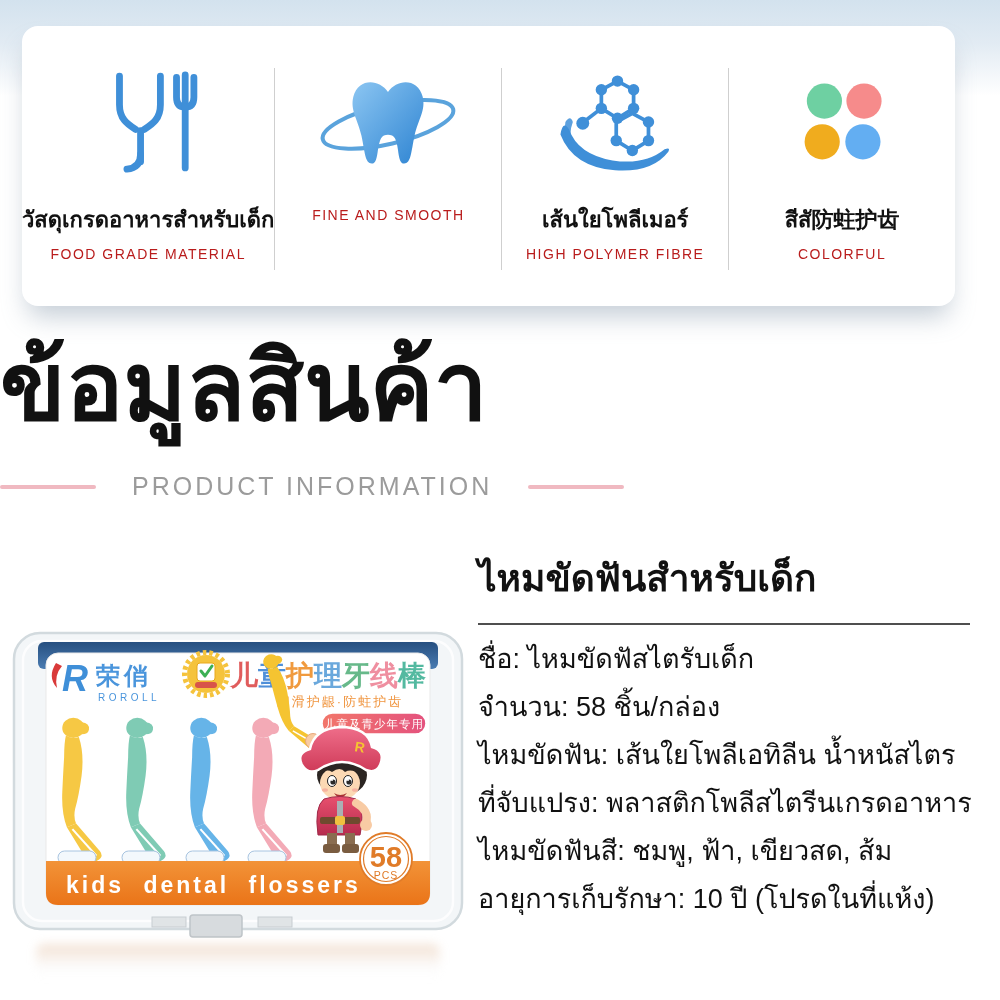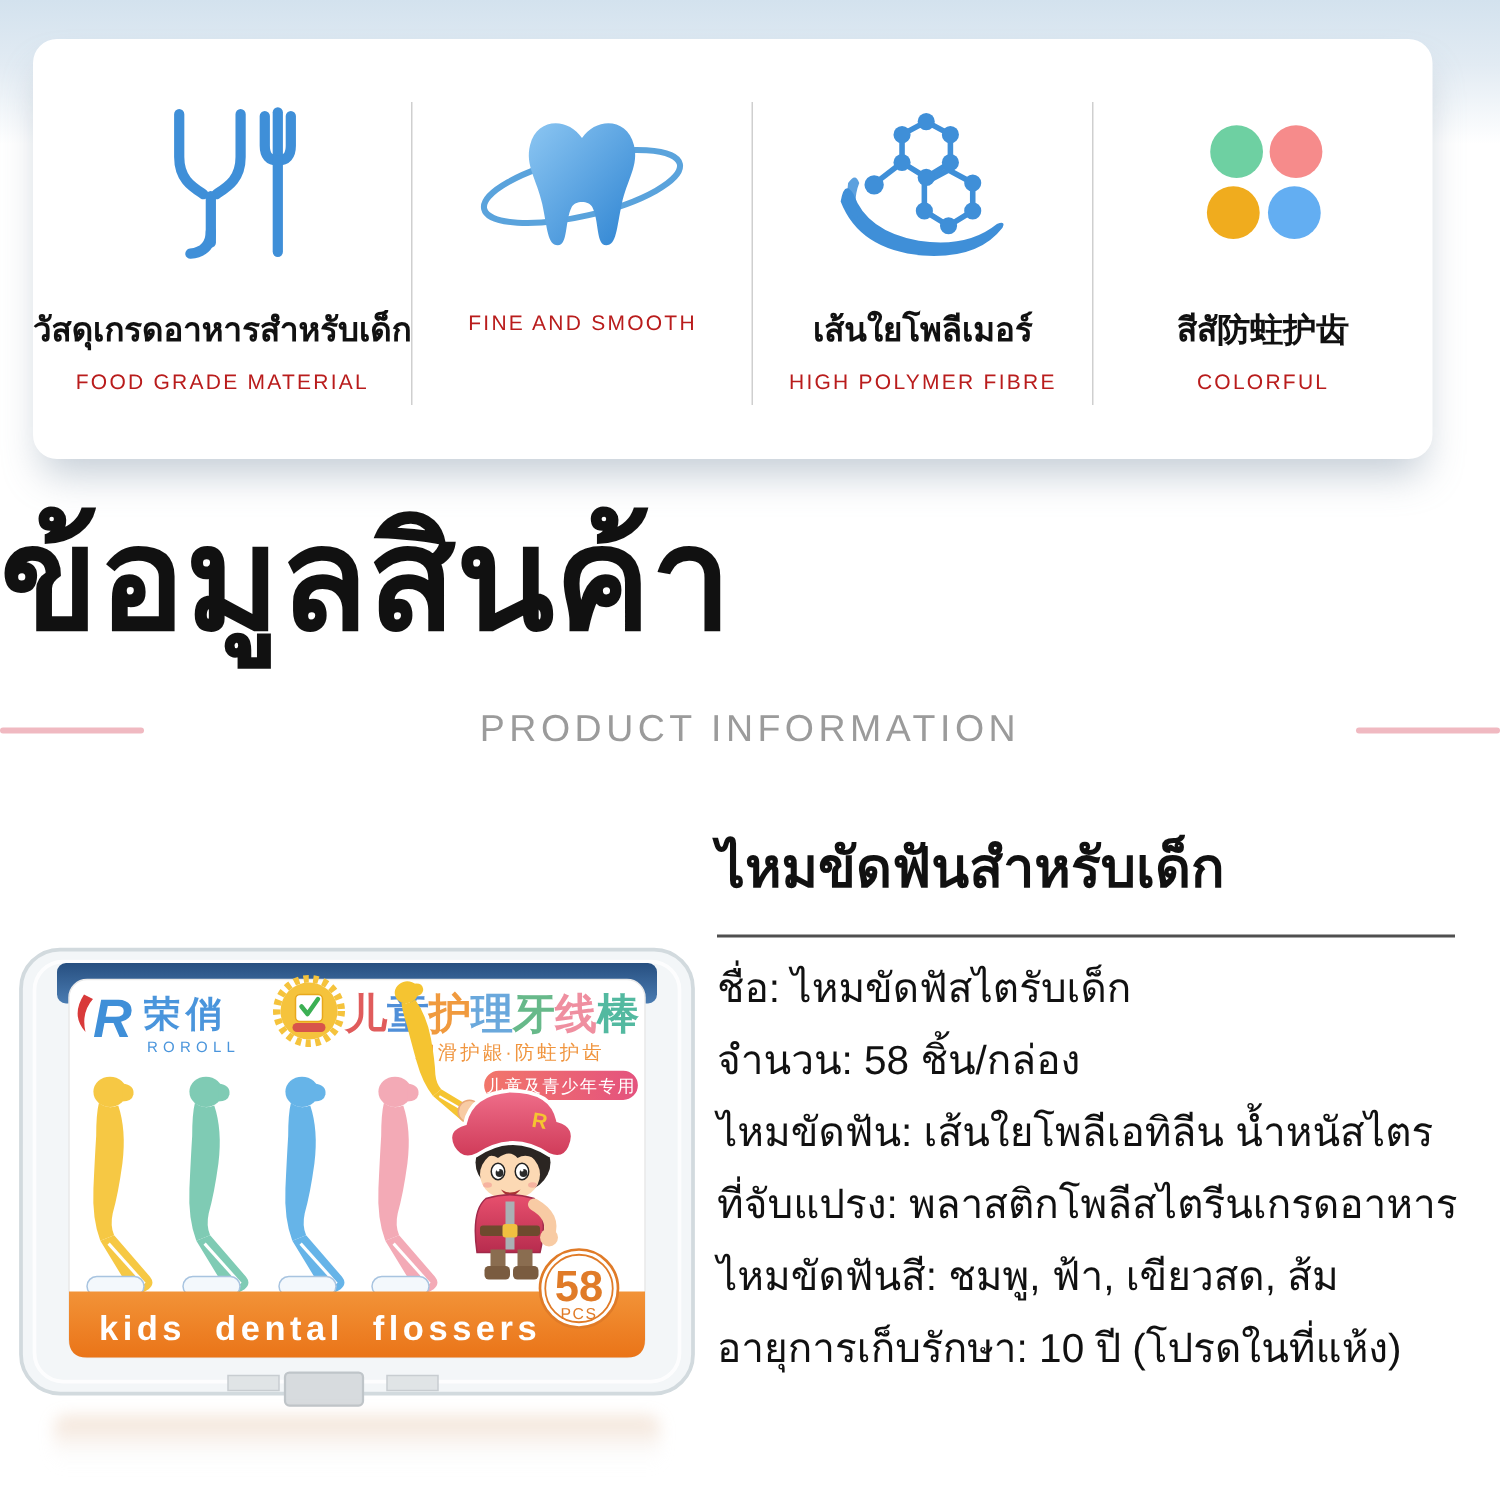--- a/index.html
+++ b/index.html
@@ -15,21 +15,21 @@
                 display:flex;align-items:stretch;}
   .feature-col{flex:1;display:flex;flex-direction:column;align-items:center;padding-top:20px;}
   .feature-icon{height:152px;display:flex;align-items:center;justify-content:center;}
   .feature-title{font-size:22px;font-weight:bold;white-space:nowrap;margin-top:4px;}
   .feature-sub{font-size:14px;color:#b91c1c;letter-spacing:1.5px;margin-top:9px;white-space:nowrap;}
   .vdiv{width:1px;background:#cfcfcf;margin:42px 0 36px;}
   
   .main-title{position:absolute;left:0;top:322px;width:1000px;text-align:left;
               font-size:96px;font-weight:800;line-height:130px;letter-spacing:0;}
   .sub-row{position:absolute;left:0;top:472px;width:1000px;display:flex;
-           align-items:center;justify-content:space-between;gap:16px;}
+           align-items:center;justify-content:flex-start;gap:36px;}
   .pink-line{width:96px;height:4px;background:#f0b9c1;border-radius:2px;}
   .sub-text{font-size:25px;color:#9b9b9b;letter-spacing:3px;white-space:nowrap;}
   
   .info-panel{position:absolute;left:478px;top:548px;width:492px;}
   .info-heading{font-size:37px;font-weight:bold;white-space:nowrap;}
   .info-rule{border:none;border-top:2px solid #4f4f4f;margin:16px 0 10px 0;}
   .info-lines{list-style:none;margin:0;padding:0;}
   .info-lines li{font-size:27px;line-height:48px;white-space:nowrap;}
   
   .product-box{position:absolute;left:10px;top:627px;width:456px;height:316px;}

